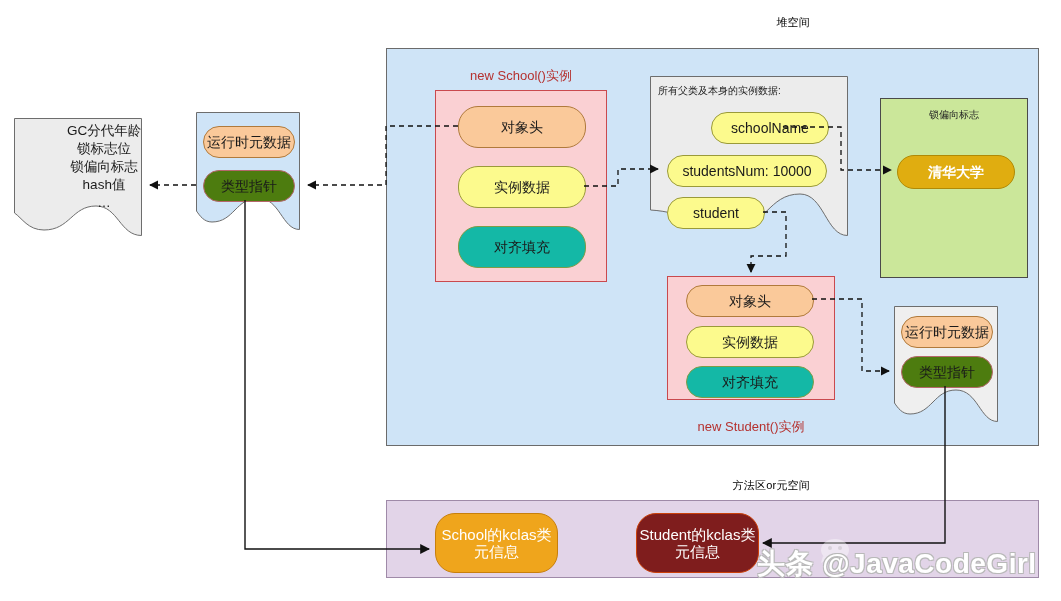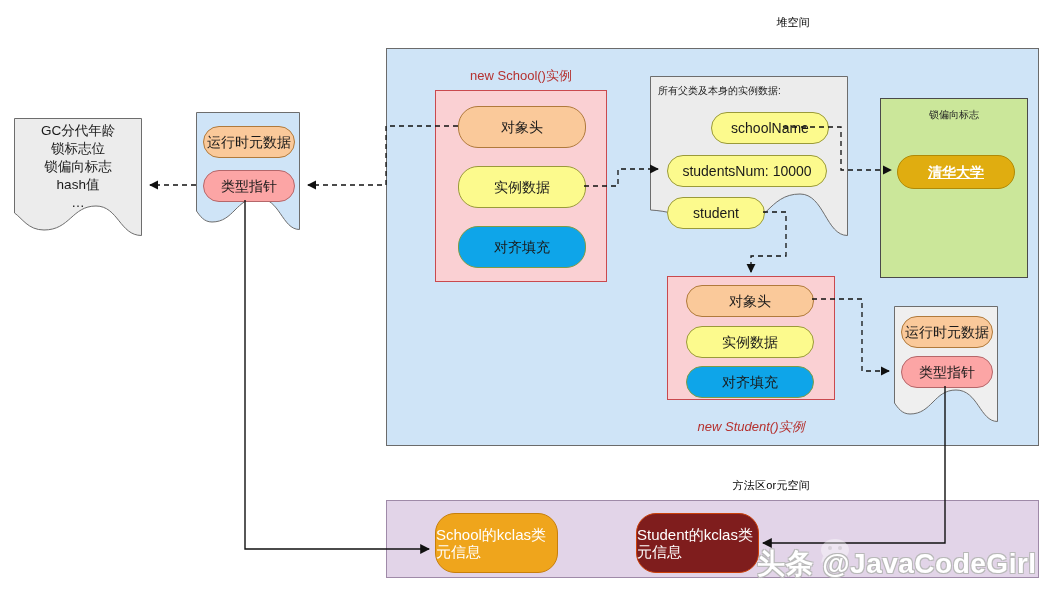--- a/index.html
+++ b/index.html
@@ -42,27 +42,28 @@
   
   .chip {
     position: absolute;
     border-radius: 20px;
     border: 1px solid #7a7a45;
     display: flex;
     align-items: center;
     justify-content: center;
     font-size: 14px;
     color: #1a1a1a;
+    text-align: center;
     line-height: 1.15;
   }
   .chip.orange   { background: #fac99a; border-color: #b07a3c; }
-  .chip.pink     { background: #fca5a5; border-color: #b5676a; }
+  .chip.pink     { background: #4d7c0f; border-color: #b5676a; }
   .chip.yellow   { background: #fcfa8d; border-color: #9a9a3a; }
-  .chip.green    { background: #0ea5e9; border-color: #7f9c46; }
-  .chip.gold     { background: #e0ad10; border-color: #b08a06; color: #ffffff; font-weight: bold; text-decoration: underline; }
+  .chip.green    { background: #14b8a6; border-color: #7f9c46; }
+  .chip.gold     { background: #e0ad10; border-color: #b08a06; color: #ffffff; font-weight: bold; }
   .chip.amber    { background: #efa51c; border-color: #c77f0c; color: #ffffff; font-size: 15px; }
   .chip.deep     { background: #7f1d1d; border-color: #cc410a; color: #ffffff; font-size: 15px; }
 
   
   .torn {
     position: absolute;
   }
   .torn svg { position: absolute; left: 0; top: 0; }
 
   
@@ -89,20 +90,21 @@
   }
 
   
   .note-text {
     position: absolute;
     text-align: center;
     font-size: 13.5px;
     color: #1a1a1a;
     line-height: 1.33;
     white-space: nowrap;
+    padding-left: 26px;
   }
 
   
   #wires { position: absolute; left: 0; top: 0; width: 1061px; height: 601px; pointer-events: none; }
 
   
   .watermark {
     position: absolute;
     left: 757px; top: 545px;
     font-size: 28px;
@@ -172,21 +174,21 @@
   <div class="chip yellow" style="left:667px; top:197px; width:96px; height:30px;">student</div>
 
   <div class="panel greenpanel" style="left:880px; top:98px; width:148px; height:180px;"></div>
   <div class="panel-label" style="left:880px; top:108px; width:148px; text-align:center;">锁偏向标志</div>
   <div class="chip gold" style="left:897px; top:155px; width:116px; height:32px;">清华大学</div>
 
   <div class="panel pinkpanel" style="left:667px; top:276px; width:168px; height:124px;"></div>
   <div class="chip orange" style="left:686px; top:285px; width:126px; height:30px;">对象头</div>
   <div class="chip yellow" style="left:686px; top:326px; width:126px; height:30px;">实例数据</div>
   <div class="chip green" style="left:686px; top:366px; width:126px; height:30px;">对齐填充</div>
-  <div class="sub-title" style="left:667px; top:418px; width:168px;font-style:italic;">new Student()实例</div>
+  <div class="sub-title" style="left:667px; top:418px; width:168px;">new Student()实例</div>
 
   <div class="torn" style="left:894px; top:306px; width:104px; height:116px;">
     <svg width="104" height="116" viewBox="0 0 104 116">
       <path d="M0.5,0.5 H103.5 V115.5 C86,115.5 84,84 62,84 C40,84 38,108 16,108 C8,108 4,102 0.5,97 Z" fill="#efefef" stroke="#6d6d6d" stroke-width="1"></path>
     </svg>
   </div>
   <div class="chip orange" style="left:901px; top:316px; width:90px; height:30px;">运行时元数据</div>
   <div class="chip pink" style="left:901px; top:356px; width:90px; height:30px;">类型指针</div>
 
   <div class="chip amber" style="left:435px; top:513px; width:121px; height:58px;">School的kclas类元信息</div>

